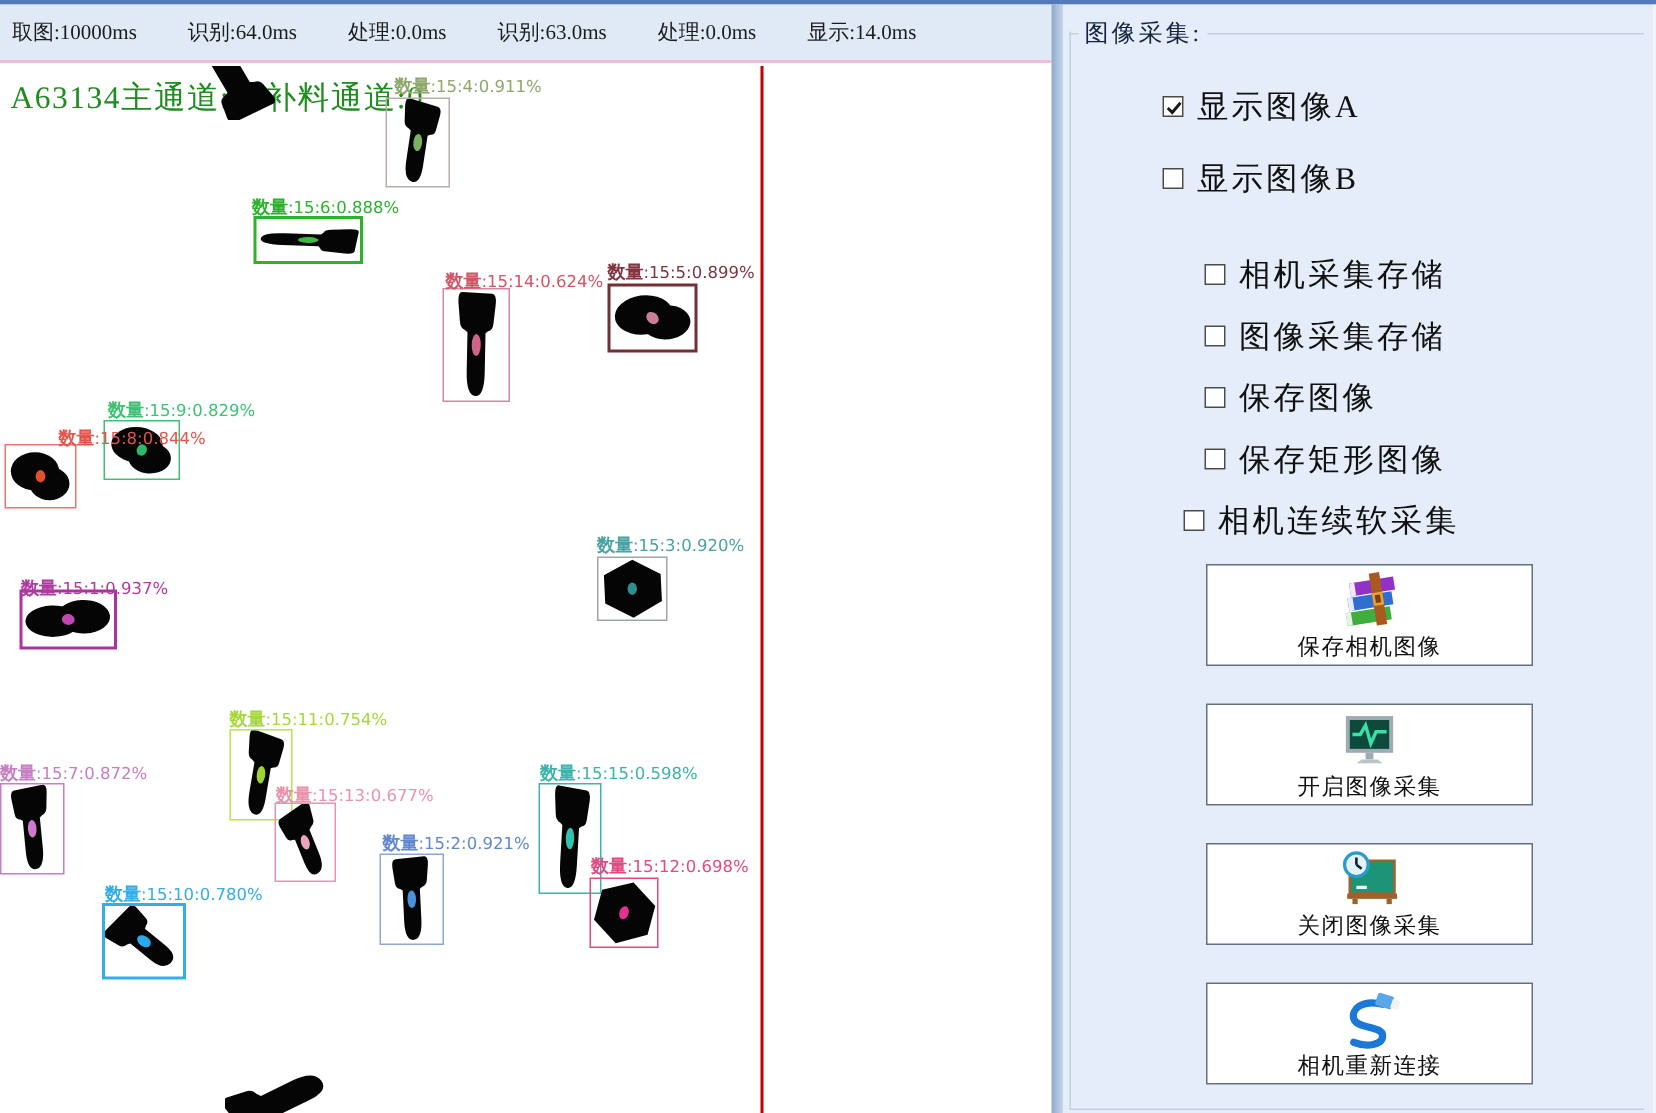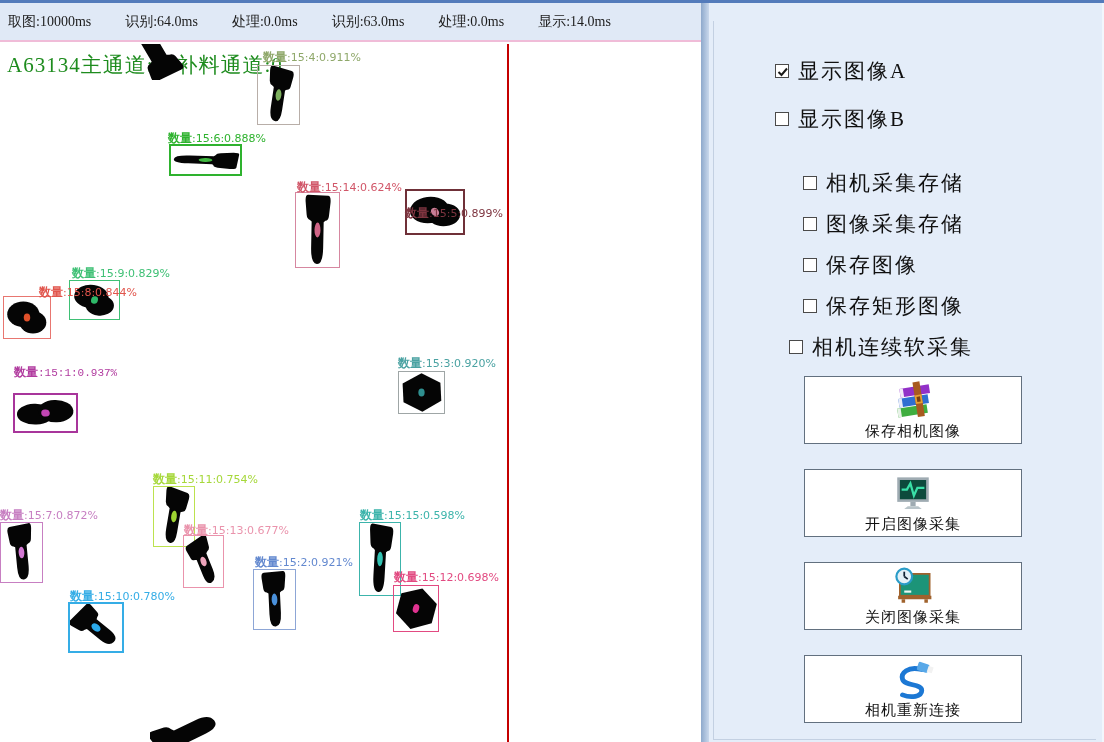--- a/index.html
+++ b/index.html
@@ -115,21 +115,21 @@
       </div>
       <div class="det-label" style="left: 297px; top: 135px; color: rgb(209, 86, 104);"><b>数量</b><span>:15:14:0.624%</span></div>
       <div class="det-box" style="left: 295px; top: 148px; width: 45px; height: 76px; border: 1px solid rgb(214, 135, 160);">
         <svg viewBox="0 0 100 100" preserveAspectRatio="none">
           <g transform="rotate(2 50 50)" fill="#050505">
             <path d="M27,3 L73,3 Q80,3 79,12 L76,30 Q75,36 68,37 L64,39 L64,74 Q64,96 50,96 Q36,96 36,74 L36,39 L32,37 Q25,36 24,30 L21,12 Q20,3 27,3 Z"></path>
             <ellipse cx="50" cy="50" rx="7" ry="10" fill="#cf6486"></ellipse>
           </g>
         </svg>
       </div>
-      <div class="det-label" style="left: 405px; top: 129px; color: rgb(126, 53, 64); margin-top: 32px;"><b>数量</b><span>:15:5:0.899%</span></div>
+      <div class="det-label" style="left: 405px; top: 129px; color: rgb(126, 53, 64);"><b>数量</b><span>:15:5:0.899%</span></div>
       <div class="det-box" style="left: 405px; top: 145px; width: 60px; height: 46px; border: 2px solid rgb(111, 48, 56);">
         <svg viewBox="0 0 100 100" preserveAspectRatio="none">
           <g transform="rotate(-20 50 50)" fill="#050505">
             <ellipse cx="42" cy="42" rx="35" ry="31"></ellipse>
             <ellipse cx="63" cy="62" rx="29" ry="27"></ellipse>
             <ellipse cx="50" cy="50" rx="7" ry="10" fill="#c87e96"></ellipse>
           </g>
         </svg>
       </div>
       <div class="det-label" style="left: 72px; top: 221px; color: rgb(63, 192, 117);"><b>数量</b><span>:15:9:0.829%</span></div>
@@ -145,21 +145,21 @@
       <div class="det-label" style="left: 2px; top: 240px; color: rgb(225, 85, 76); margin-left: 37px;"><b>数量</b><span>:15:8:0.844%</span></div>
       <div class="det-box" style="left: 3px; top: 252px; width: 48px; height: 43px; border: 1px solid rgb(232, 118, 112);">
         <svg viewBox="0 0 100 100" preserveAspectRatio="none">
           <g transform="rotate(0 50 50)" fill="#050505">
             <ellipse cx="42" cy="42" rx="35" ry="31"></ellipse>
             <ellipse cx="63" cy="62" rx="29" ry="27"></ellipse>
             <ellipse cx="50" cy="50" rx="7" ry="10" fill="#e0502a"></ellipse>
           </g>
         </svg>
       </div>
-      <div class="det-label" style="left: 14px; top: 320px; color: rgb(177, 59, 159); font-family: Liberation Mono, monospace;"><b>数量</b><span>:15:1:0.937%</span></div>
+      <div class="det-label" style="left: 14px; top: 340px; color: rgb(177, 59, 159);"><b>数量</b><span>:15:1:0.937%</span></div>
       <div class="det-box" style="left: 13px; top: 349px; width: 65px; height: 40px; border: 2px solid rgb(168, 53, 155);">
         <svg viewBox="0 0 100 100" preserveAspectRatio="none">
           <g transform="rotate(-4 50 50)" fill="#050505">
             <ellipse cx="33" cy="52" rx="30" ry="29"></ellipse>
             <ellipse cx="67" cy="46" rx="29" ry="31"></ellipse>
             <ellipse cx="50" cy="50" rx="7" ry="10" fill="#c246b4"></ellipse>
           </g>
         </svg>
       </div>
       <div class="det-label" style="left: 398px; top: 311px; color: rgb(74, 162, 162);"><b>数量</b><span>:15:3:0.920%</span></div>
@@ -246,20 +246,25 @@
           <g transform="rotate(-122 50 50)" fill="#050505">
             <path d="M27,3 L73,3 Q80,3 79,12 L76,30 Q75,36 68,37 L64,39 L64,74 Q64,96 50,96 Q36,96 36,74 L36,39 L32,37 Q25,36 24,30 L21,12 Q20,3 27,3 Z"></path>
           </g>
         </svg>
       </div>
     </div>
 
   <div class="splitter"></div>
 
   <div class="panel">
+    <div class="group-title-row">
+      <span class="group-tick"></span>
+      <span class="group-title">图像采集:</span>
+      <span class="group-fill"></span>
+    </div>
     <div class="group-left"></div>
     <div class="group-bottom"></div>
     <div id="panel-content">
         <div class="cb-row" style="left: 66px; top: 54px;">
           <span class="cb-box">
             <svg viewBox="0 0 14 14" width="14" height="14">
               <polyline points="2.5,7 5.5,10 11,3.5" fill="none" stroke="#1a1a1a" stroke-width="2"></polyline>
             </svg>
           </span>
           <span>显示图像A</span>

